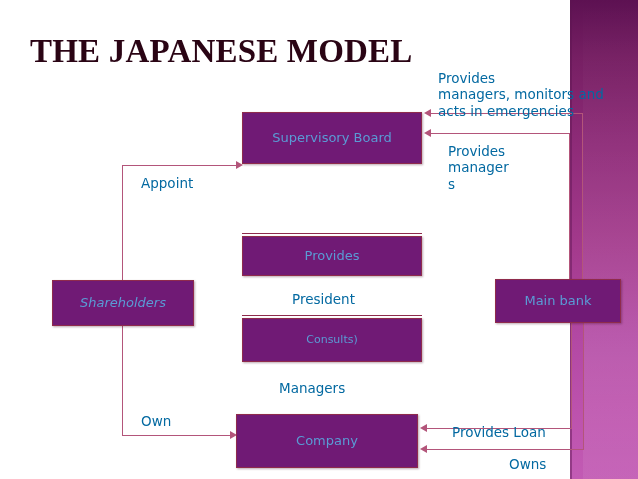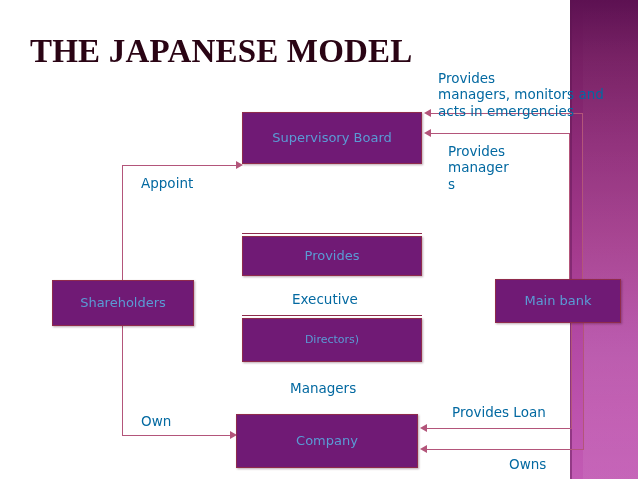--- a/index.html
+++ b/index.html
@@ -81,42 +81,42 @@
     line-height: 1.12;
     box-shadow: 1px 1px 2px rgba(60,10,35,0.35);
     z-index: 4;
   }
   .node .nl { display: block; }
 
   #node-supervisory { left: 242px; top: 112px; width: 180px; height: 52px; }
   #node-president   { left: 242px; top: 236px; width: 180px; height: 40px; }
   #node-exec        { left: 242px; top: 318px; width: 180px; height: 44px;
                       font-size: 11px; line-height: 1.18; }
-  #node-shareholders{ left: 52px;  top: 280px; width: 142px; height: 46px; }
+  #node-shareholders{ left: 52px;  top: 280px; width: 142px; height: 46px; font-style: italic; }
   #node-company     { left: 236px; top: 414px; width: 182px; height: 54px; }
   #node-mainbank    { left: 495px; top: 279px; width: 126px; height: 44px; z-index: 6; }
 
   
   .lbl {
     position: absolute;
     color: #0369a1;
     font-size: 13.5px;
     line-height: 1.22;
     white-space: pre;
     z-index: 5;
   }
 
   #lbl-appoint   { left: 141px; top: 137px; margin-top: 38px; }
   #lbl-ratifies  { left: 240px; top: 190px; }
   #lbl-consults  { left: 292px; top: 291px; }
-  #lbl-managers  { left: 290px; top: 380px; }
+  #lbl-managers  { left: 279px; top: 380px; }
   #lbl-own       { left: 141px; top: 413px; }
   #lbl-provides-mon { left: 438px; top: 70px; }
   #lbl-provides-mgr { left: 448px; top: 143px; }
-  #lbl-provides-loan{ left: 452px; top: 404px; }
+  #lbl-provides-loan{ left: 452px; top: 424px; }
   #lbl-owns      { left: 468px; top: 456px; margin-left: 41px; }
 
   
   .ln {
     position: absolute;
     background: #b3557a;
     z-index: 2;
   }
   .ln.h { height: 1px; }
   .ln.v { width: 1px; }
@@ -182,40 +182,40 @@
       <span class="nl">Supervisory Board</span>
     </div>
   </div>
 
   <div class="node" id="node-president">
     <span>Provides</span>
   </div>
 
   <div class="node" id="node-exec">
     <div>
-      <span class="nl">Directors)</span>
+      <span class="nl">Consults)</span>
     </div>
   </div>
 
   <div class="node" id="node-shareholders">
     <span>Shareholders</span>
   </div>
 
   <div class="node" id="node-company">
     <span>Company</span>
   </div>
 
   <div class="node" id="node-mainbank">
     <span>Main bank</span>
   </div>
 
   <div class="lbl" id="lbl-appoint">Appoint</div>
 
 
-  <div class="lbl" id="lbl-consults">Executive</div>
+  <div class="lbl" id="lbl-consults">President</div>
 
   <div class="lbl" id="lbl-managers">Managers</div>
 
   <div class="lbl" id="lbl-own">Own</div>
 
   <div class="lbl" id="lbl-provides-mon">Provides
 managers, monitors and
 acts in emergencies</div>
 
   <div class="lbl" id="lbl-provides-mgr">Provides

